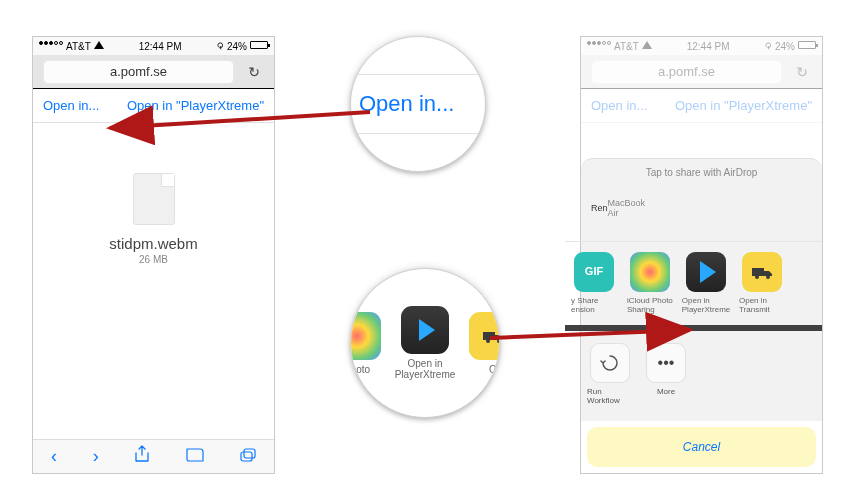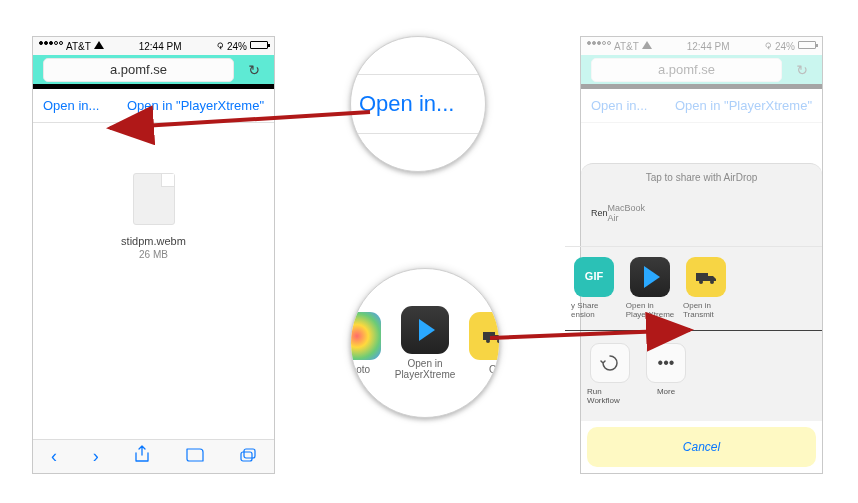--- a/index.html
+++ b/index.html
@@ -35,22 +35,22 @@
     border-left: 5px solid transparent;
     border-right: 5px solid transparent;
     border-bottom: 8px solid #000;
     border-top: none;
   }
   .batt { width: 18px; height: 8px; border: 1px solid #000; border-radius: 1px; position: relative; }
   .batt::after { content:""; position:absolute; right:-3px; top:2px; width:2px; height:3px; background:#000; }
   .batt .fill { height: 100%; background: #000; }
   
   .urlbar {
-    height: 34px; background: #5eead4;
-    border-bottom: 5px solid #000000;
+    height: 34px; background: #e5e5e5;
+    border-bottom: 1px solid #000000;
     display: flex; align-items: center; justify-content: center;
     gap: 10px;
     padding: 0 10px;
   }
   .urlfield {
     flex: 1; height: 24px; background: #fcfcfc;
     border: 1px solid #e8e8e8; border-radius: 5px;
     display: flex; align-items: center; justify-content: center;
     font-size: 13px; color: #333;
   }
@@ -72,21 +72,21 @@
   .fileicon {
     width: 42px; height: 52px; background: #f0f0f0;
     border: 1px solid #e0e0e0; border-radius: 3px;
     position: relative;
   }
   .fileicon::before {
     content:""; position:absolute; top:0; right:0;
     width:12px; height:12px; background:#fff;
     border-left:1px solid #e0e0e0; border-bottom:1px solid #e0e0e0;
   }
-  .filename { font-size: 11px; color: #444; margin-top: 10px; }
+  .filename { font-size: 15px; color: #444; margin-top: 10px; }
   .filesize { font-size: 10px; color: #888; margin-top: 2px; }
   
   .toolbar {
     position: absolute; bottom: 0; left: 0; right: 0;
     height: 34px; border-top: 1px solid #ddd; background: #f8f8f8;
     display: flex; align-items: center; justify-content: space-around;
     color: #0a78ff; font-size: 18px;
   }
   .toolbar .nav { padding: 0 4px; }
   
@@ -120,21 +120,21 @@
   }
   .sheet {
     background: #f2f2f2; border-top-left-radius:12px; border-top-right-radius:12px;
     padding: 8px 0 0 0;
     border-top:1px solid #ddd;
   }
   .sheet .caption { font-size:10px; color:#8a8a8a; text-align:center; padding-bottom:8px; }
   .airdrop-row { padding: 0 10px 10px 10px; display:flex; gap:12px; }
   .contact { display:flex; flex-direction:row; align-items:center; font-size:9px; color:#333; width:52px; }
   .avatar { width:42px; height:42px; border-radius:50%; background: radial-gradient(circle at 35% 30%, #c27ba0, #844766); margin-bottom:3px; }
-  .share-row { border-top:1px solid #e5e5e5; border-bottom:1px solid #404040; padding:10px 0 10px 6px; display:flex; gap:10px; overflow:hidden; }
+  .share-row { border-top:1px solid #e5e5e5; border-bottom:6px solid #404040; padding:10px 0 10px 6px; display:flex; gap:10px; overflow:hidden; }
   .share-row .appslot { width:46px; font-size:8px; line-height:1.2; }
   .share-row .appicon { width:40px; height:40px; border-radius:9px; }
   .appicon.gif { background:#2bc1b6; color:#fff; font-weight:bold; font-size:11px; }
   .appicon.eye { background:#2bc1b6; }
   .appicon.eye .pupil { width:16px; height:16px; border-radius:50%; background:#fff; position:relative; }
   .appicon.eye .pupil::after{ content:""; position:absolute; top:4px; left:4px; width:8px; height:8px; border-radius:50%; background:#2bc1b6;}
   .action-row { padding:12px 6px 16px 6px; display:flex; gap:10px; }
   .action-row .appslot { width:46px; font-size:8px; color:#555; }
   .actionicon { width:40px; height:40px; border-radius:9px; background:#fafafa; border:1px solid #e1e1e1; display:flex; align-items:center; justify-content:center; font-size:16px; color:#444; margin-bottom:4px;}
   .cancel {
@@ -285,20 +285,24 @@
           <span style="color:#888">MacBook Air</span>
         </div>
       </div>
 
       <div class="share-row" style="margin-left:-16px">
         <div class="appslot">
           <div class="appicon gif">GIF</div>
           <span>y Share ension</span>
         </div>
         <div class="appslot">
+          <div class="appicon photos"></div>
+          <span>iCloud Photo Sharing</span>
+        </div>
+        <div class="appslot">
           <div class="appicon px">
               <div class="play"></div>
             </div>
           <span>Open in PlayerXtreme</span>
         </div>
         <div class="appslot">
           <div class="appicon truck">
             <svg class="truck-svg" viewBox="0 0 24 18">
                 <rect x="2" y="5" width="12" height="8" fill="#3a3a3a"></rect>
                 <path d="M14 8 H19 L22 11 V13 H14 Z" fill="#3a3a3a"></path>

